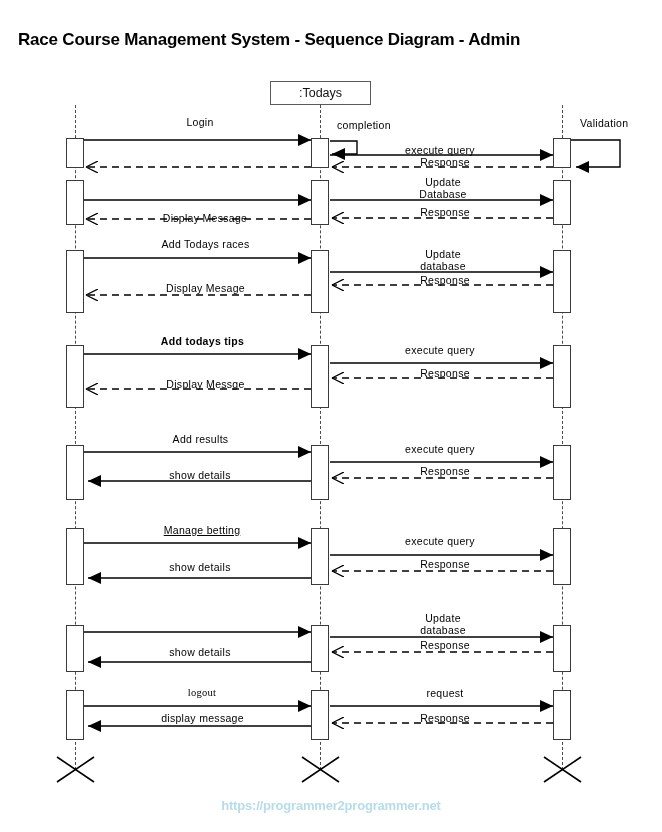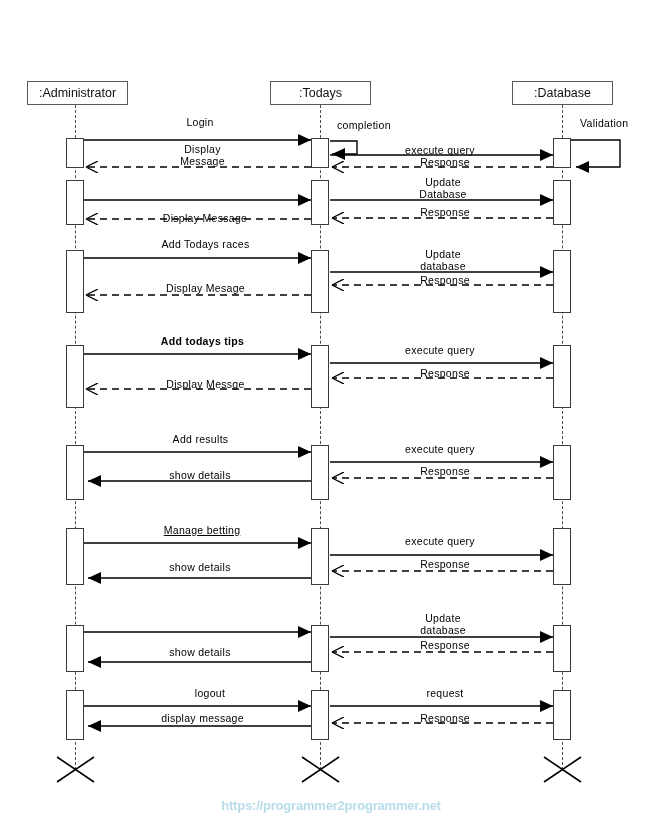--- a/index.html
+++ b/index.html
@@ -39,29 +39,24 @@
     text-align:center;font-size:13px;font-weight:bold;
     color:#b8dcea;letter-spacing:-0.2px;
   }
   svg.overlay{position:absolute;left:0;top:0;width:662px;height:832px;pointer-events:none;}
 </style>
 </head>
 <body>
 
 <div id="diagram-root">
 
-
-  <div class="lifeline-head" style="left:27px;top:81px;width:101px;">
-    <span>:Administrator</span>
-  </div>
+  <div class="page-title">Race Course Management System - Sequence Diagram - Admin</div>
+
   <div class="lifeline-head" style="left:270px;top:81px;width:101px;">
     <span>:Todays</span>
-  </div>
-  <div class="lifeline-head" style="left:512px;top:81px;width:101px;">
-    <span>:Database</span>
   </div>
 
   <div class="lifeline-line" style="left:75px;top:105px;height:665px;"></div>
   <div class="lifeline-line" style="left:320px;top:105px;height:665px;"></div>
   <div class="lifeline-line" style="left:562px;top:105px;height:665px;"></div>
 
   <div class="activation" style="left:66px;top:138px;height:30px;"></div>
   <div class="activation" style="left:66px;top:180px;height:45px;"></div>
   <div class="activation" style="left:66px;top:250px;height:63px;"></div>
   <div class="activation" style="left:66px;top:345px;height:63px;"></div>
@@ -161,22 +156,20 @@
       <line x1="544" y1="757" x2="581" y2="782" stroke="#000" stroke-width="1.6"></line>
       <line x1="581" y1="757" x2="544" y2="782" stroke="#000" stroke-width="1.6"></line>
     </g>
   </svg>
 
   <div class="msg-label" style="left:140px;top:116px;width:120px;">Login</div>
   <div class="msg-label" style="left:337px;top:119px;width:95px;text-align:left;">completion</div>
   <div class="msg-label" style="left:380px;top:144px;width:120px;">execute query</div>
   <div class="msg-label" style="left:580px;top:117px;width:80px;text-align:left;">Validation</div>
   <div class="msg-label" style="left:390px;top:156px;width:110px;">Response</div>
-  <div class="msg-label" style="left:150px;top:143px;width:105px;">Display
-Message</div>
 
   <div class="msg-label" style="left:388px;top:176px;width:110px;">Update
 Database</div>
   <div class="msg-label" style="left:390px;top:206px;width:110px;">Response</div>
   <div class="msg-label" style="left:140px;top:212px;width:130px;">Display Message</div>
 
   <div class="msg-label" style="left:138px;top:238px;width:135px;">Add Todays races</div>
   <div class="msg-label" style="left:388px;top:248px;width:110px;">Update
 database</div>
   <div class="msg-label" style="left:390px;top:274px;width:110px;">Response</div>
@@ -195,20 +188,20 @@
   <div class="msg-label" style="left:137px;top:524px;width:130px;text-decoration:underline;">Manage betting</div>
   <div class="msg-label" style="left:380px;top:535px;width:120px;">execute query</div>
   <div class="msg-label" style="left:390px;top:558px;width:110px;">Response</div>
   <div class="msg-label" style="left:145px;top:561px;width:110px;">show details</div>
 
   <div class="msg-label" style="left:388px;top:612px;width:110px;">Update
 database</div>
   <div class="msg-label" style="left:390px;top:639px;width:110px;">Response</div>
   <div class="msg-label" style="left:145px;top:646px;width:110px;">show details</div>
 
-  <div class="msg-label" style="left:160px;top:687px;width:100px;">logout</div>
+  <div class="msg-label" style="left:152px;top:687px;width:100px;font-family:Liberation Serif, serif;">logout</div>
   <div class="msg-label" style="left:395px;top:687px;width:100px;">request</div>
   <div class="msg-label" style="left:390px;top:712px;width:110px;">Response</div>
   <div class="msg-label" style="left:140px;top:712px;width:125px;">display message</div>
 
   <div class="footer-url">https://programmer2programmer.net</div>
 
 </div>
 
 </body></html>

